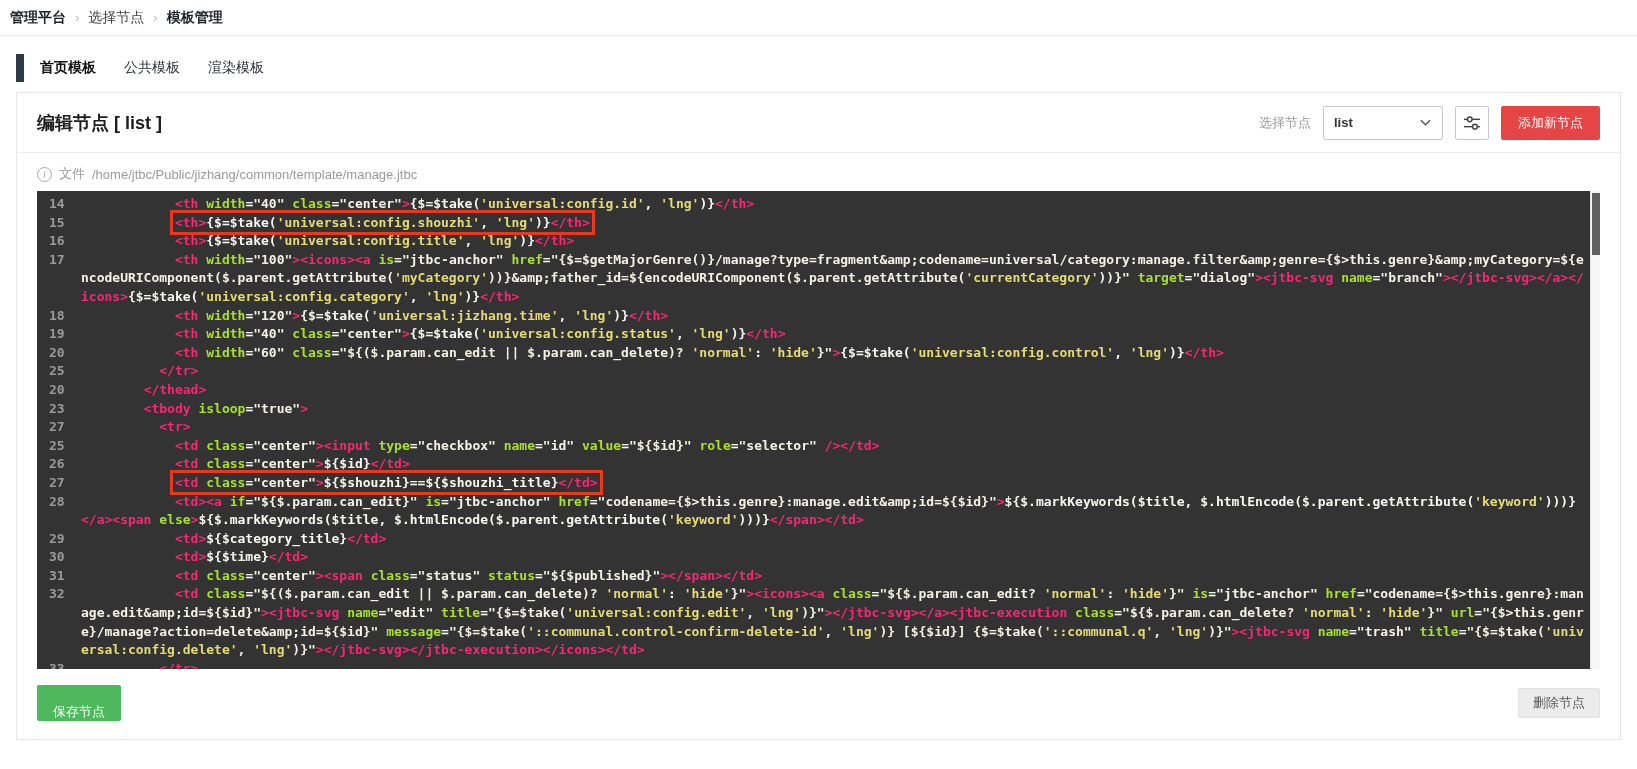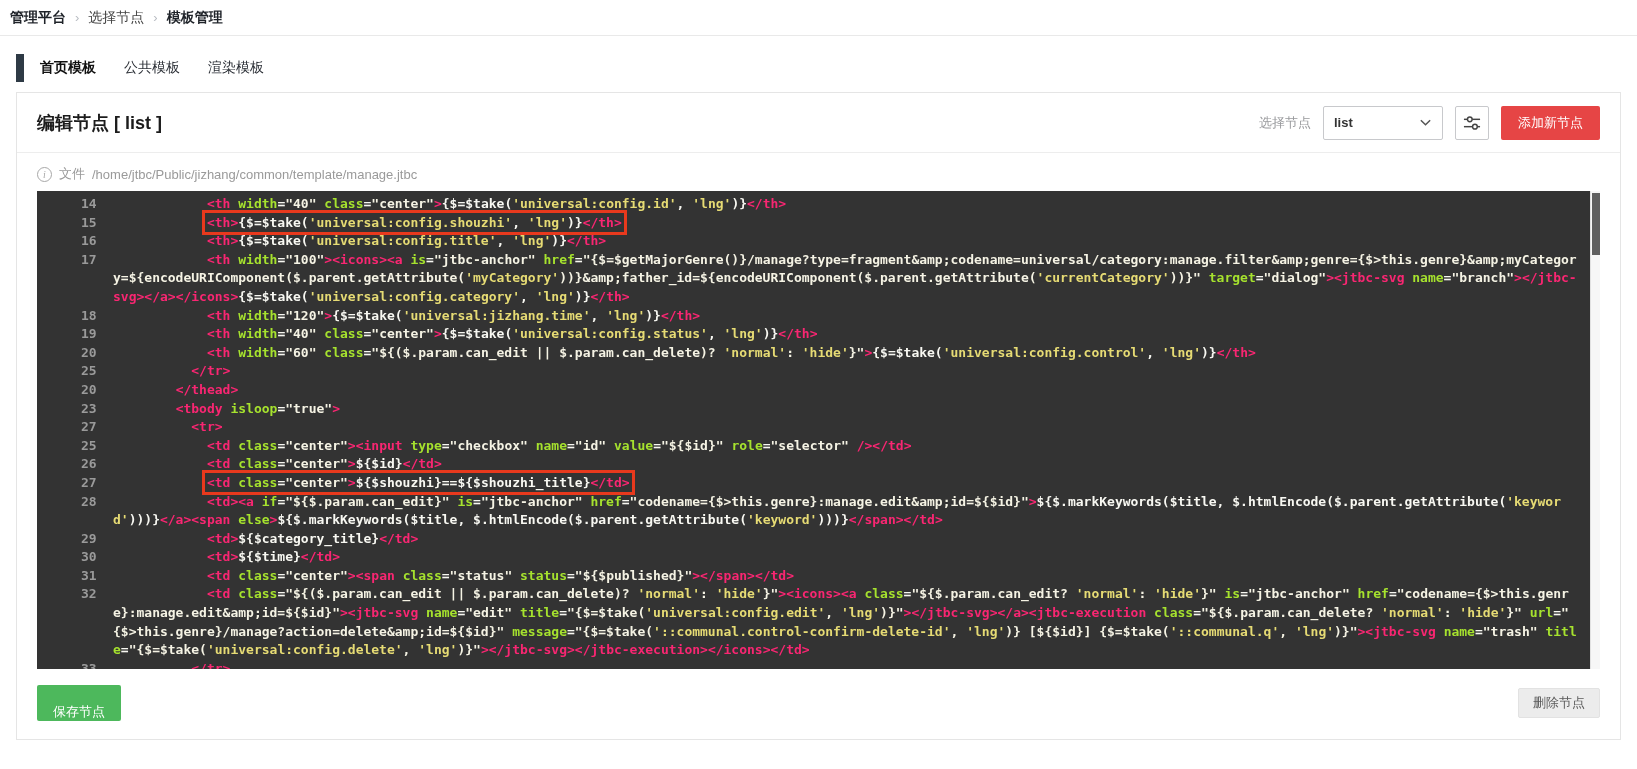--- a/index.html
+++ b/index.html
@@ -37,21 +37,21 @@
   
   .file-row { display: flex; align-items: center; gap: 7px; padding: 12px 20px 8px;
     font-size: 13px; color: #9a9a9a; }
   .info-icon { width: 15px; height: 15px; border: 1px solid #a8a8a8; border-radius: 50%;
     display: inline-flex; align-items: center; justify-content: center; font-size: 10px;
     font-style: italic; font-family: "Liberation Serif", serif; color: #a8a8a8; }
 
   
   .editor { margin: 0 20px; height: 478px; background: #333333; position: relative;
     overflow: hidden; font-family: "DejaVu Sans Mono", "Liberation Mono", monospace;
-    font-size: 13px; font-weight: bold; line-height: 18.6px; padding-top: 4px; cursor: text; padding-left: 32px; }
+    font-size: 13px; font-weight: bold; line-height: 18.6px; padding-top: 4px; cursor: text; }
   .codeline { display: flex; }
   .ln { flex: 0 0 44px; padding-left: 12px; color: #9a9a9a; font-weight: bold; }
   .lc { flex: 1; white-space: pre-wrap; word-break: break-all; color: #f8f8f2; padding-right: 16px; }
   .lc i { font-style: normal; }
   i.tg { color: #f92672; }
   i.at { color: #a6e22e; }
   i.vl { color: #f5f3e4; }
   i.st { color: #e6db74; }
   .redbox { outline: 3px solid #e8391d; outline-offset: 2px; }
   .ed-scroll { position: absolute; top: 0; right: 0; width: 10px; height: 100%;

